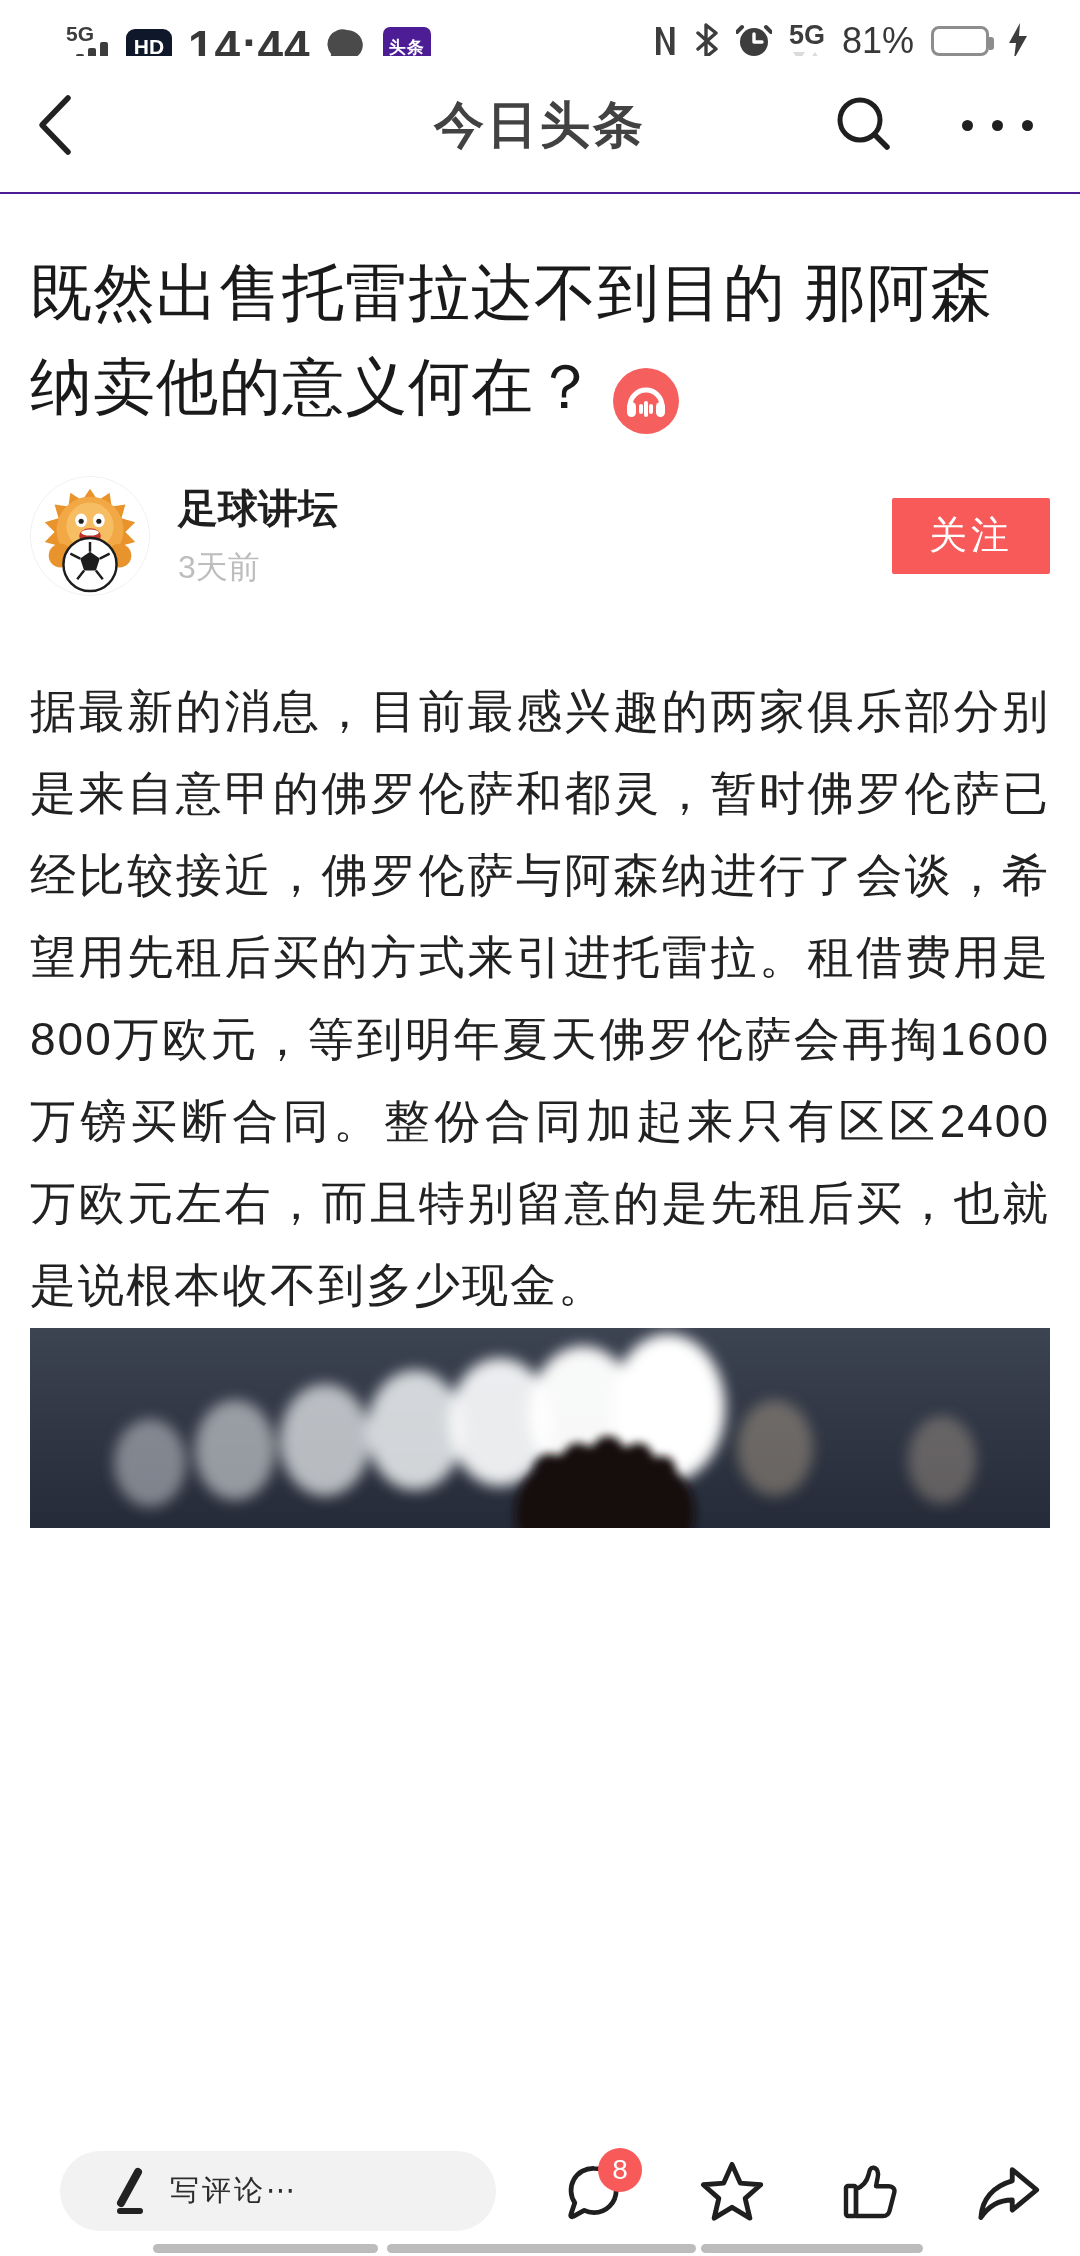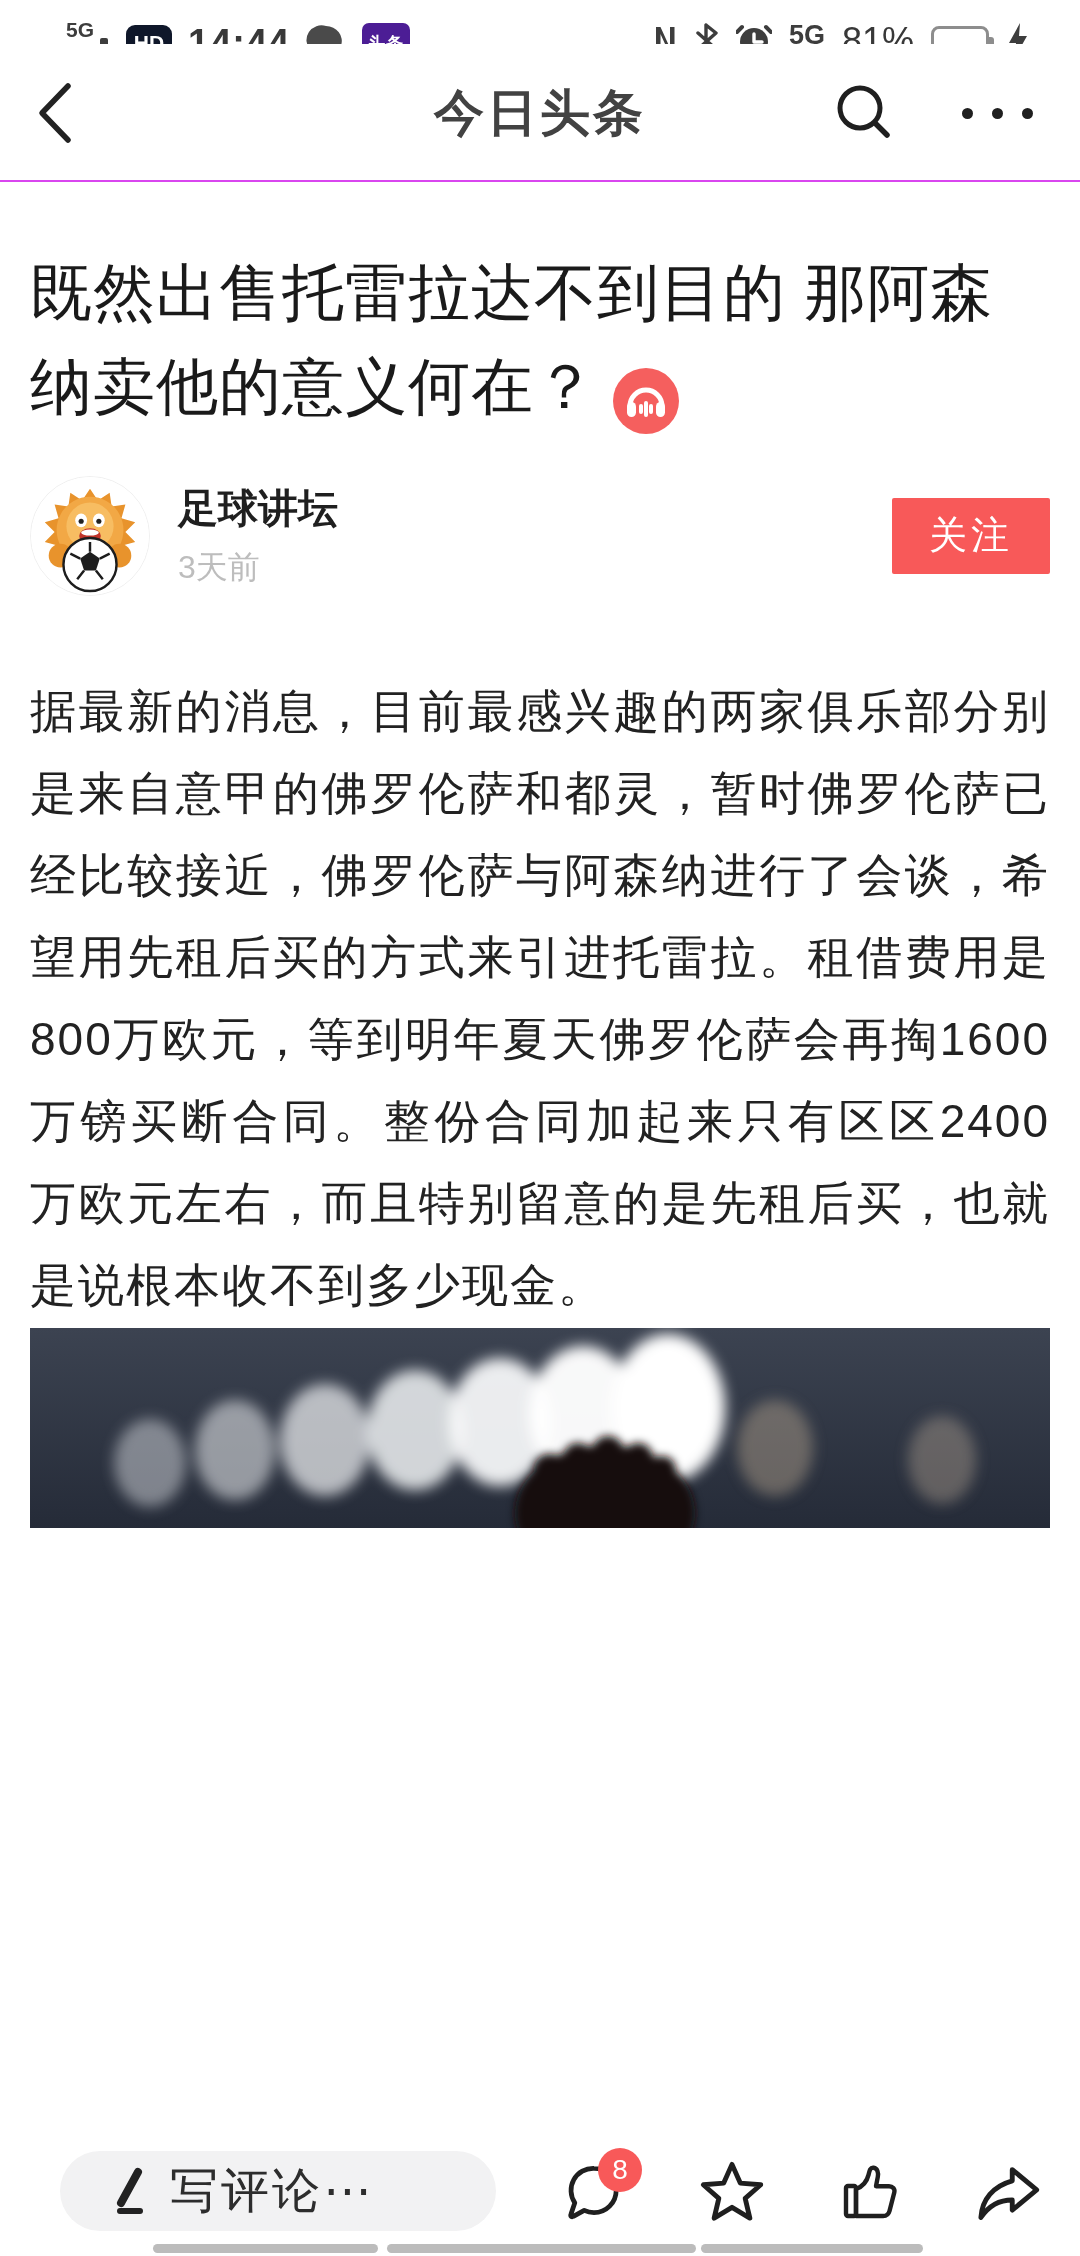--- a/index.html
+++ b/index.html
@@ -9,34 +9,34 @@
     background:#ffffff; overflow:hidden;
     font-family:"Liberation Sans","DejaVu Sans",sans-serif;
     color:#222;
   }
   
   .status-bar { position:absolute; top:8px; left:0; right:0; height:62px; }
   .status-left { position:absolute; left:58px; top:12px; display:flex; align-items:center; gap:16px; color:#3d3d3d; }
   .status-right { position:absolute; right:50px; top:12px; display:flex; align-items:center; gap:17px; color:#3d3d3d; }
   .hd-badge { width:46px; height:36px; background:#0f172a; border-radius:9px; color:#fff;
               font-size:21px; font-weight:700; display:flex; align-items:center; justify-content:center; }
-  .time { font-size:38px; font-weight:600; color:#383838; letter-spacing:1px; }
+  .time { font-size:46px; font-weight:600; color:#383838; letter-spacing:1px; }
   .app-badge { width:48px; height:40px; background:#4c1d95; border-radius:7px; color:#fff;
                font-size:17px; font-weight:700; display:flex; align-items:center; justify-content:center; letter-spacing:1px;}
   .net-right { display:flex; flex-direction:column; align-items:center; line-height:1; }
   .net-right .g5 { font-size:27px; font-weight:700; color:#3d3d3d; }
   .net-right .updown { display:flex; gap:4px; margin-top:3px; opacity:.35; }
   .tri-up { width:0; height:0; border-left:6px solid transparent; border-right:6px solid transparent; border-bottom:9px solid #9a9a9a; }
   .tri-dn { width:0; height:0; border-left:6px solid transparent; border-right:6px solid transparent; border-top:9px solid #9a9a9a; }
   .batt-pct { font-size:36px; color:#383838; }
   .battery { position:relative; width:58px; height:30px; border:3px solid #8d8d8d; border-radius:8px; padding:3px; }
   .battery .fill { height:100%; width:78%; background:#474747; border-radius:3px; }
   .battery .nub { position:absolute; right:-8px; top:8px; width:5px; height:13px; background:#8d8d8d; border-radius:0 3px 3px 0; }
   
-  .nav-bar { position:absolute; top:44px; left:0; right:0; height:138px; background:#fff; border-bottom:2px solid #d946ef; }
+  .nav-bar { position:absolute; top:56px; left:0; right:0; height:138px; background:#fff; border-bottom:2px solid #4c1d95; }
   .nav-title { position:absolute; left:0; right:0; top:0; height:138px; display:flex; align-items:center; justify-content:center;
                font-size:50px; font-weight:700; color:#424242; letter-spacing:3px; }
   .back-btn { position:absolute; left:34px; top:28px; width:60px; height:82px; display:flex; align-items:center; }
   .search-btn { position:absolute; right:172px; top:26px; width:86px; height:86px; display:flex; align-items:center; justify-content:center; }
   .more-btn { position:absolute; right:28px; top:26px; width:110px; height:86px; display:flex; align-items:center; justify-content:center; gap:19px; }
   .dot { width:11px; height:11px; border-radius:50%; background:#1f1f1f; }
   
   .article { position:absolute; top:200px; left:30px; width:1020px; }
   .article-title { margin-top:46px; font-size:62px; line-height:94px; font-weight:400; color:#1a1a1a; letter-spacing:1px; }
   .audio-icon { display:inline-flex; width:66px; height:66px; border-radius:50%; background:#f55f5e;
@@ -49,21 +49,21 @@
   .follow-btn { margin-left:auto; width:158px; height:76px; background:#f85959; border:none; border-radius:2px;
                 color:#fff; font-size:38px; font-family:inherit; display:flex; align-items:center; justify-content:center; letter-spacing:4px; }
   .body-text { margin-top:74px; }
   .body-text p { margin:0; font-size:46px; line-height:82px; letter-spacing:2px; color:#222; text-align:justify; }
   .body-text p + p { margin-top:78px; }
   .article-image { margin-top:2px; width:1020px; height:200px; display:block; }
   
   .bottom-bar { position:absolute; left:0; right:0; top:2140px; bottom:0; background:#fff; z-index:5; }
   .comment-input { position:absolute; left:60px; top:11px; width:436px; height:80px; border-radius:40px;
                    background:#f2f2f3; display:flex; align-items:center; padding-left:48px; }
-  .comment-input .hint { margin-left:22px; font-size:48px; color:#2d2d2d; letter-spacing:3px; }
+  .comment-input .hint { margin-left:22px; font-size:29px; color:#2d2d2d; letter-spacing:3px; }
   .bar-icons { position:absolute; right:36px; top:16px; display:flex; gap:66px; }
   .bar-icon { position:relative; width:72px; height:72px; display:flex; align-items:center; justify-content:center; }
   .badge { position:absolute; top:-8px; right:-12px; min-width:44px; height:44px; border-radius:22px; background:#f85959;
            color:#fff; font-size:28px; display:flex; align-items:center; justify-content:center; }
   .gesture-bars { position:absolute; bottom:3px; left:0; right:0; height:9px; }
   .gbar { position:absolute; height:9px; border-radius:5px; background:#bcbcbc; }
   .gbar.b1 { left:153px; width:225px; }
   .gbar.b2 { left:387px; width:309px; }
   .gbar.b3 { left:701px; width:222px; }
   svg { display:block; }

